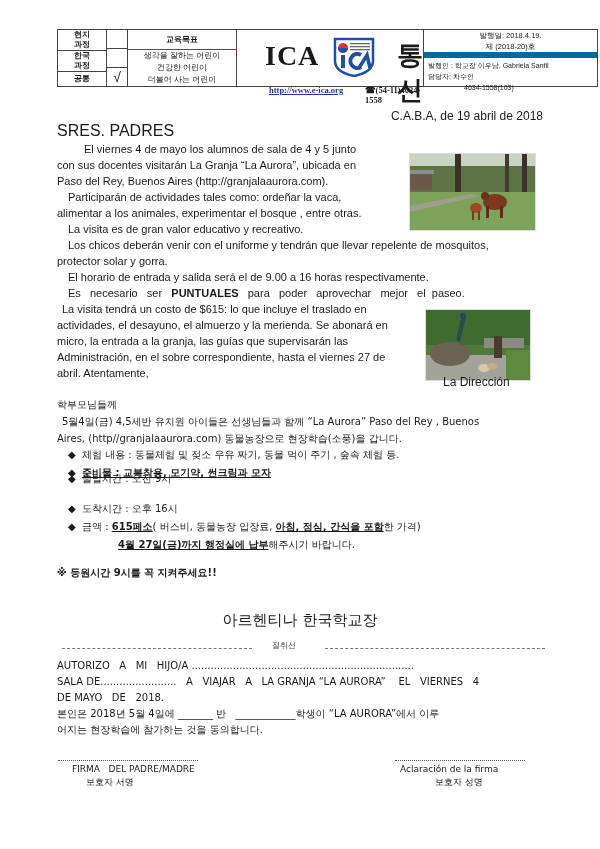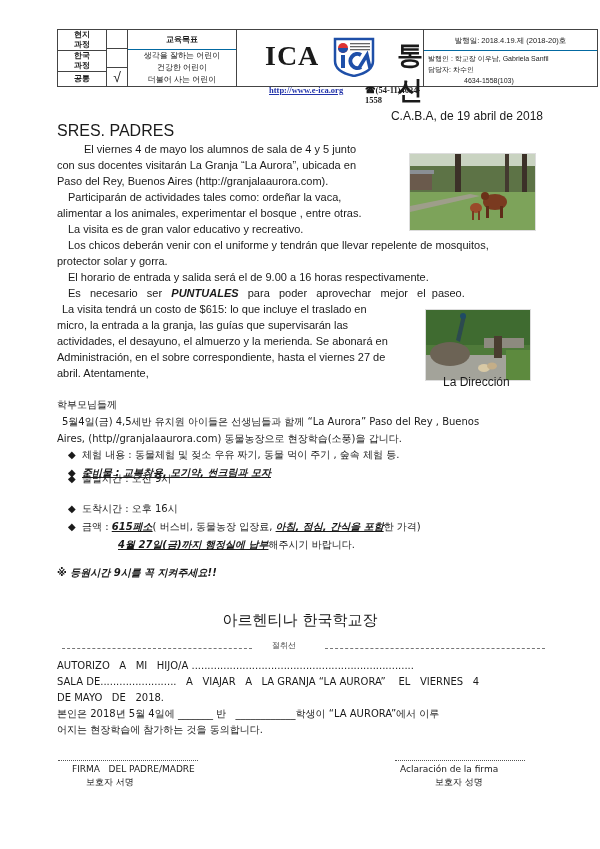--- a/index.html
+++ b/index.html
@@ -25,29 +25,29 @@
   .brand-ica { position:absolute; left:28px; top:10px; font-family:"Liberation Serif", serif;
                font-size:28px; font-weight:bold; letter-spacing:1px; }
   .brand-logo { position:absolute; left:96px; top:7px; width:42px; height:40px; }
   .brand-tong { position:absolute; left:160px; top:8px; font-family:"DejaVu Sans", sans-serif;
                 font-size:26px; font-weight:bold; }
   .brand-url { position:absolute; left:32px; top:55px; font-family:"Liberation Serif", serif;
                font-size:8.5px; color:#2233aa; text-decoration:underline; font-weight:bold; }
   .brand-tel { position:absolute; left:128px; top:55px; font-family:"Liberation Serif", serif;
                font-size:8.5px; font-weight:bold; }
   .hdr-right { flex:1; display:flex; flex-direction:column; }
-  .pub-top { height:27px; border-bottom:1px solid #0369a1; font-size:7.5px; line-height:11px;
-             display:flex; flex-direction:row; align-items:center; justify-content:center;text-align:center; }
+  .pub-top { height:27px; border-bottom:6px solid #0369a1; font-size:7.5px; line-height:11px;
+             display:flex; flex-direction:column; align-items:center; justify-content:center;text-align:center; }
   .pub-bot { flex:1; font-size:7px; line-height:11px; padding:2px 2px 0 4px; }
   .pub-bot .indent { padding-left:36px; }
 
   
   .txt { font-size:11px; line-height:16px; }
   .ko { font-family:"DejaVu Sans", sans-serif; font-size:10px; }
-  .b { font-weight:bold;font-style:italic; }
+  .b { font-weight:bold; }
   .u { text-decoration:underline; }
   .photo { position:absolute; border:1px solid #ddd; }
   .bullet { position:absolute; left:68px; font-family:"DejaVu Sans", sans-serif; font-size:10px; }
   .bullet .dia { display:inline-block; width:14px; font-size:10px; }
 </style>
 </head>
 <body>
 
 <div class="hdr">
   <div class="hdr-left">
@@ -120,22 +120,22 @@
   <div style="padding-left:11px">La visita es de gran valor educativo y recreativo.</div>
 </div>
 <div class="abs txt" style="left:57px; top:237px; width:500px;">
   <div style="padding-left:11px; white-space:nowrap">Los chicos deberán venir con el uniforme y tendrán que llevar repelente de mosquitos,</div>
   <div>protector solar y gorra.</div>
   <div style="padding-left:11px; white-space:nowrap">El horario de entrada y salida será el  de 9.00 a 16 horas respectivamente.</div>
   <div style="padding-left:11px; white-space:pre"><span>Es   necesario   ser</span>   <span class="b">PUNTUALES</span>   <span>para   poder   aprovechar   mejor   el  paseo.</span></div>
 </div>
 <div class="abs txt" style="left:57px; top:301px; width:370px;">
   <div style="padding-left:5px">La visita tendrá un costo de $615: lo que incluye el traslado en</div>
+  <div>actividades, el desayuno, el almuerzo y la merienda. Se abonará en</div>
   <div>micro, la entrada a la granja, las guías que supervisarán las</div>
-  <div>actividades, el desayuno, el almuerzo y la merienda. Se abonará en</div>
   <div>Administración, en el sobre correspondiente,  hasta el viernes 27 de</div>
   <div>abril. Atentamente,</div>
 </div>
 
 <div class="photo" style="left:409px; top:153px; width:125px; height:76px; overflow:hidden;">
   <svg width="125" height="76" viewBox="0 0 125 76">
     <rect width="125" height="76" fill="#9fb07a"></rect>
     <rect y="0" width="125" height="40" fill="#5d7346"></rect>
     <rect x="0" y="0" width="125" height="12" fill="#c9d3c1"></rect>
     <rect x="0" y="18" width="22" height="18" fill="#6a5a4c"></rect>

